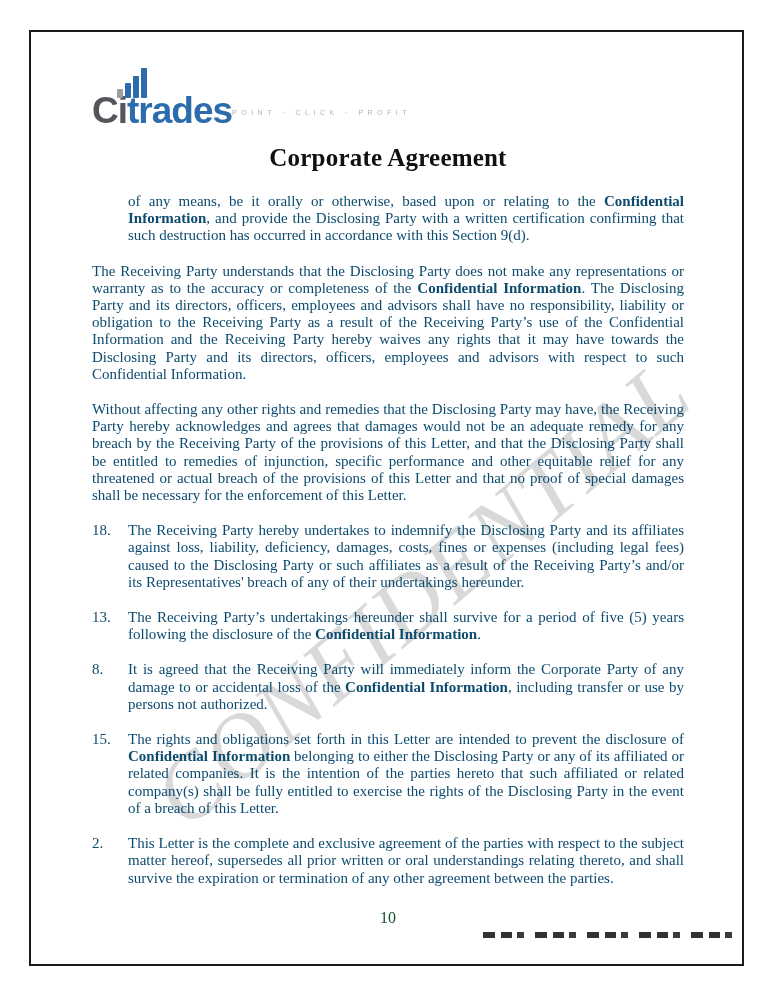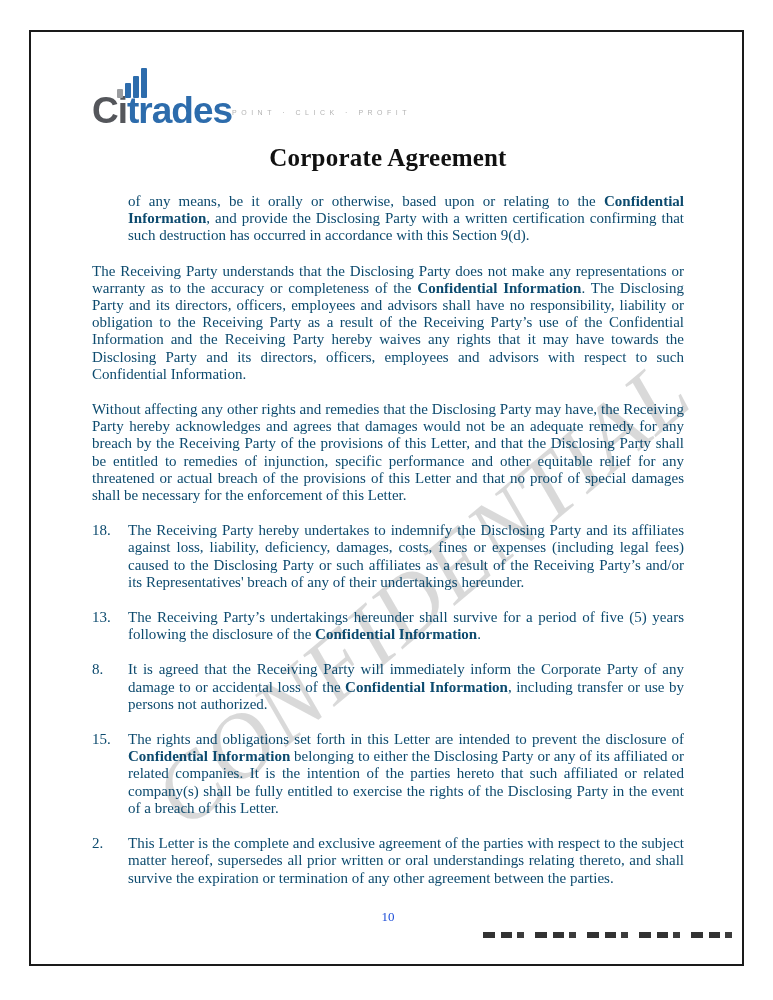--- a/index.html
+++ b/index.html
@@ -43,21 +43,21 @@
     margin:13px 0 21px 0;text-align:center;
     font-family:"Liberation Serif",serif;font-weight:700;font-size:25px;
     color:#111111;letter-spacing:0.2px;
   }
   
   .paras{color:#0c4a6e;font-size:15px;line-height:17.2px;}
   .para{display:flex;margin-bottom:18px;}
   .para-num{width:36px;flex:none;}
   .para-body{flex:1;text-align:justify;}
   .para-body b{font-weight:700;}
-  .page-number{margin-top:22px;text-align:center;font-size:13px;color:#1d4ed8;}
+  .page-number{margin-top:22px;text-align:center;font-size:16px;color:#14532d;}
   
   .clipped-strip{
     position:absolute;left:483px;top:932px;width:258px;height:6px;z-index:5;
     background:
       repeating-linear-gradient(90deg,
         #1c1c1c 0 12px, rgba(0,0,0,0) 12px 18px,
         #1c1c1c 18px 29px, rgba(0,0,0,0) 29px 34px,
         #262626 34px 41px, rgba(0,0,0,0) 41px 52px);
     opacity:0.9;
   }

